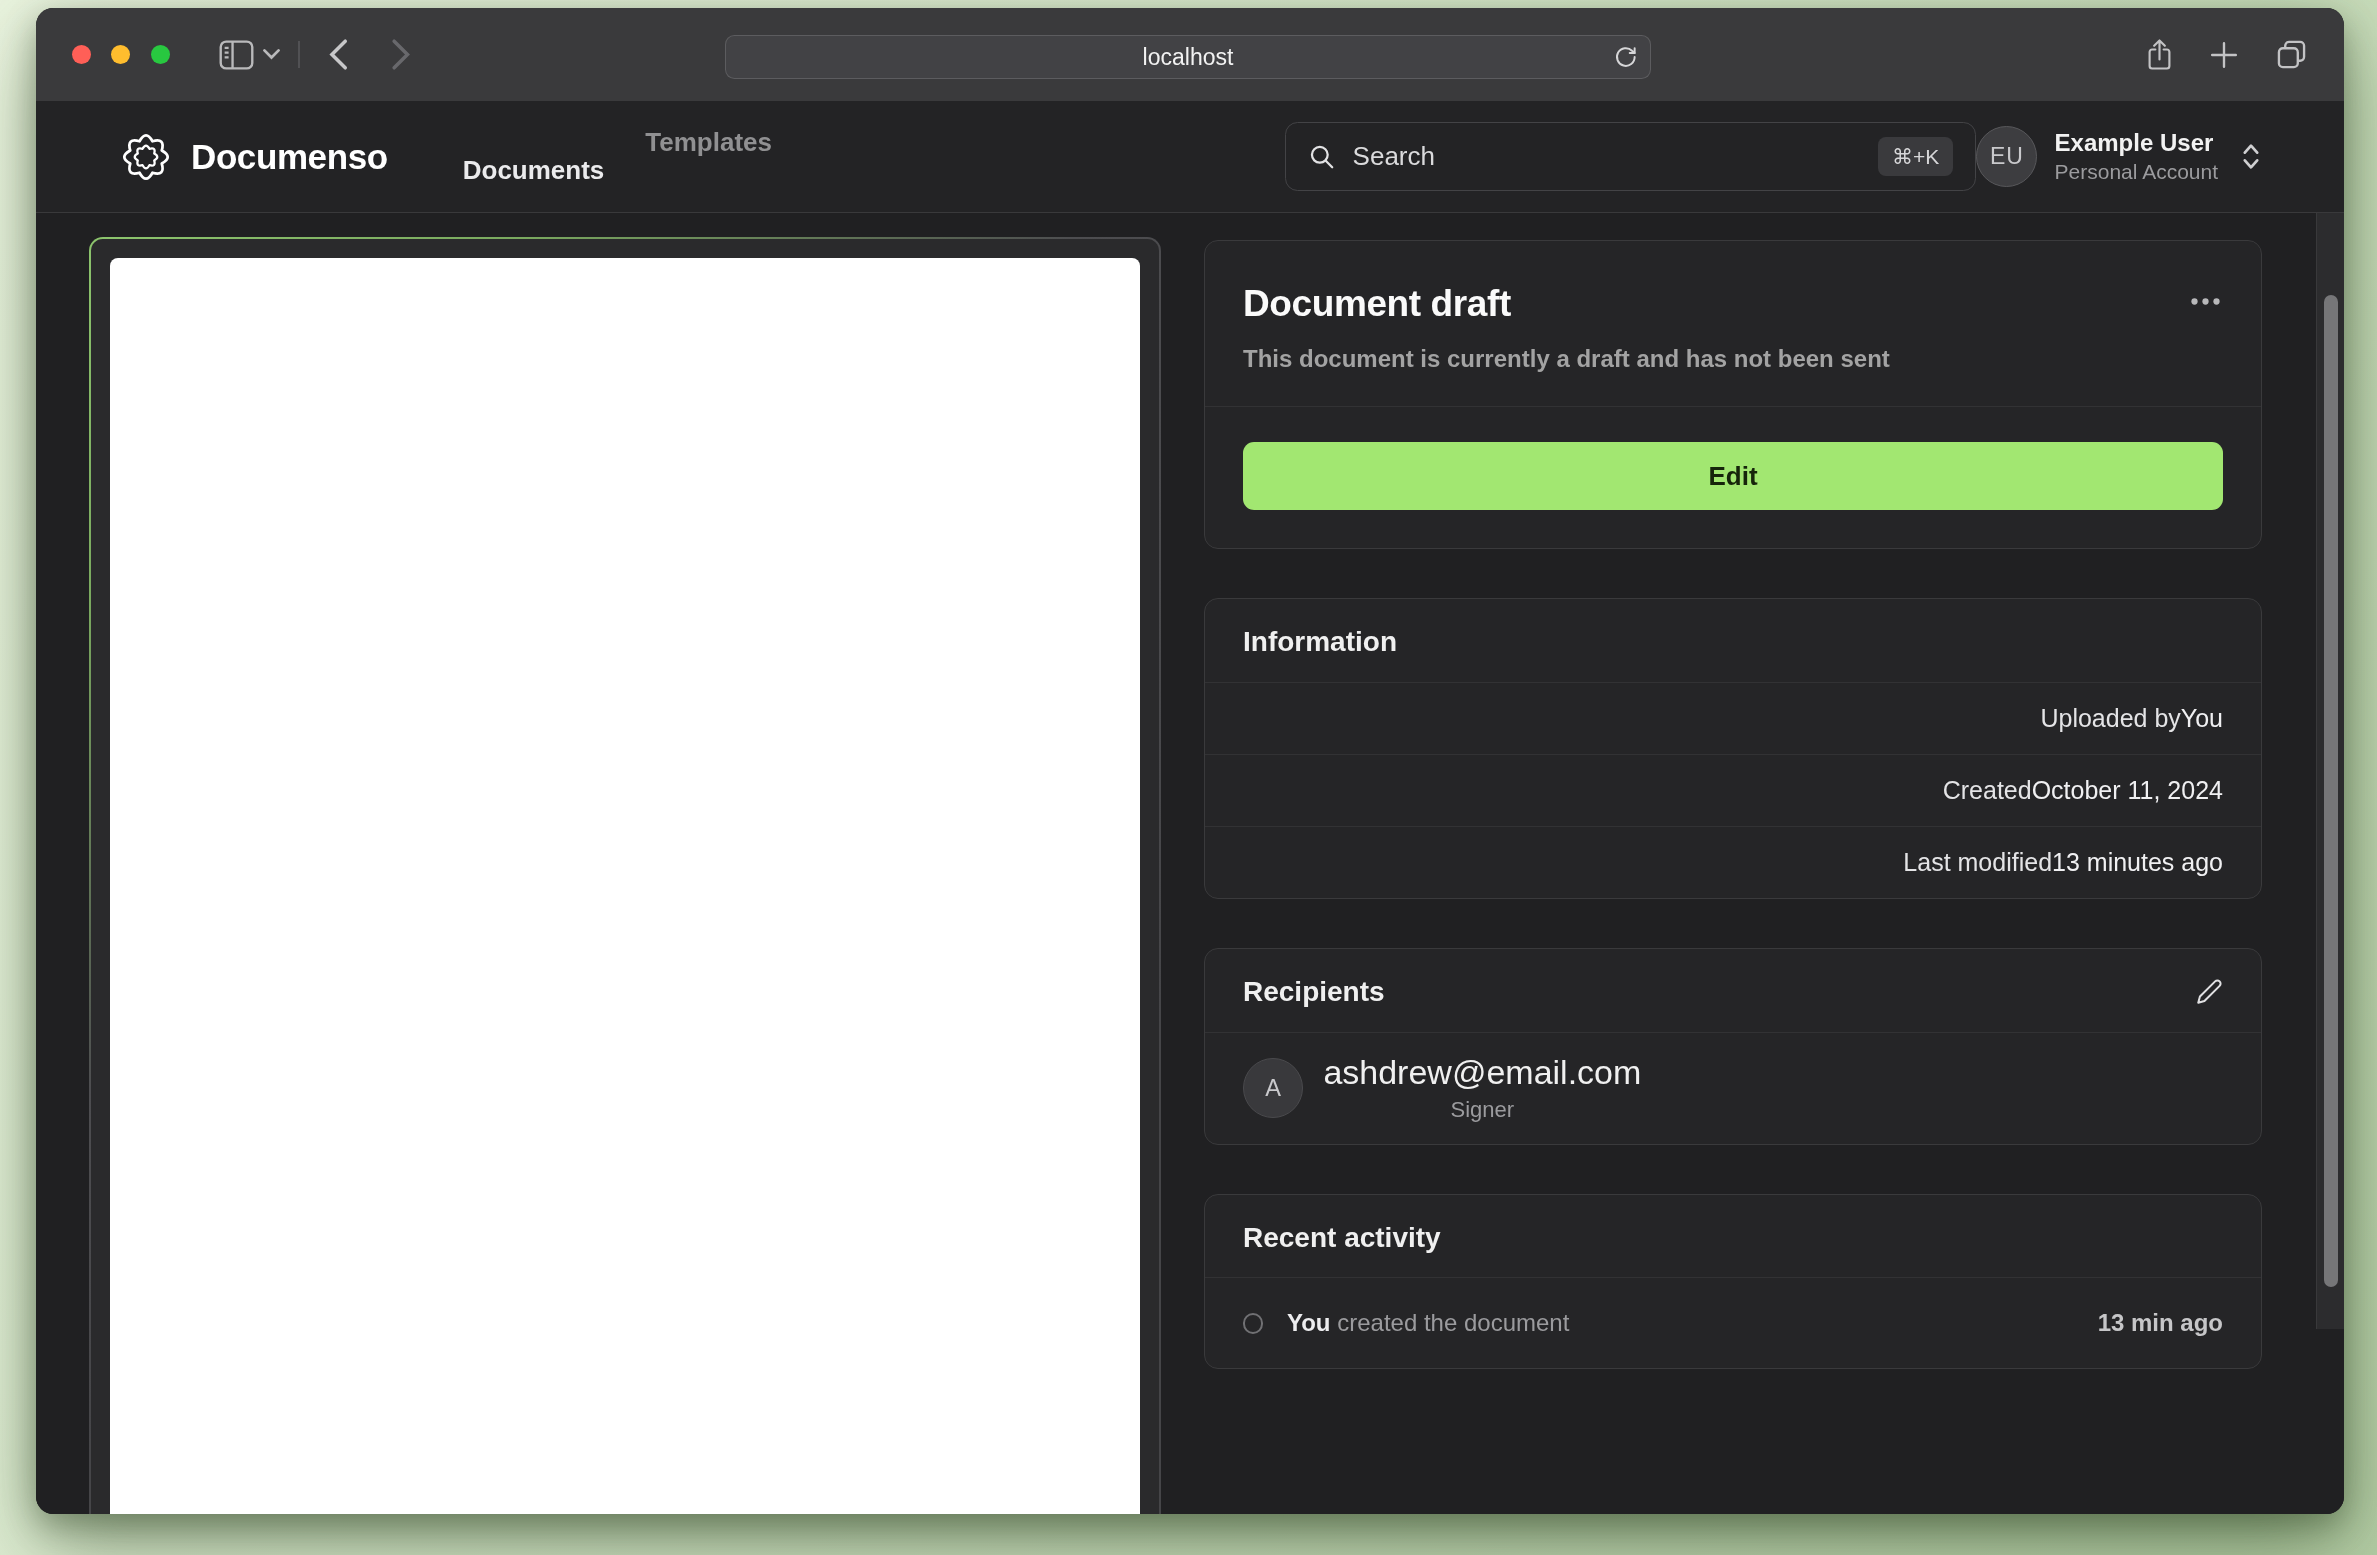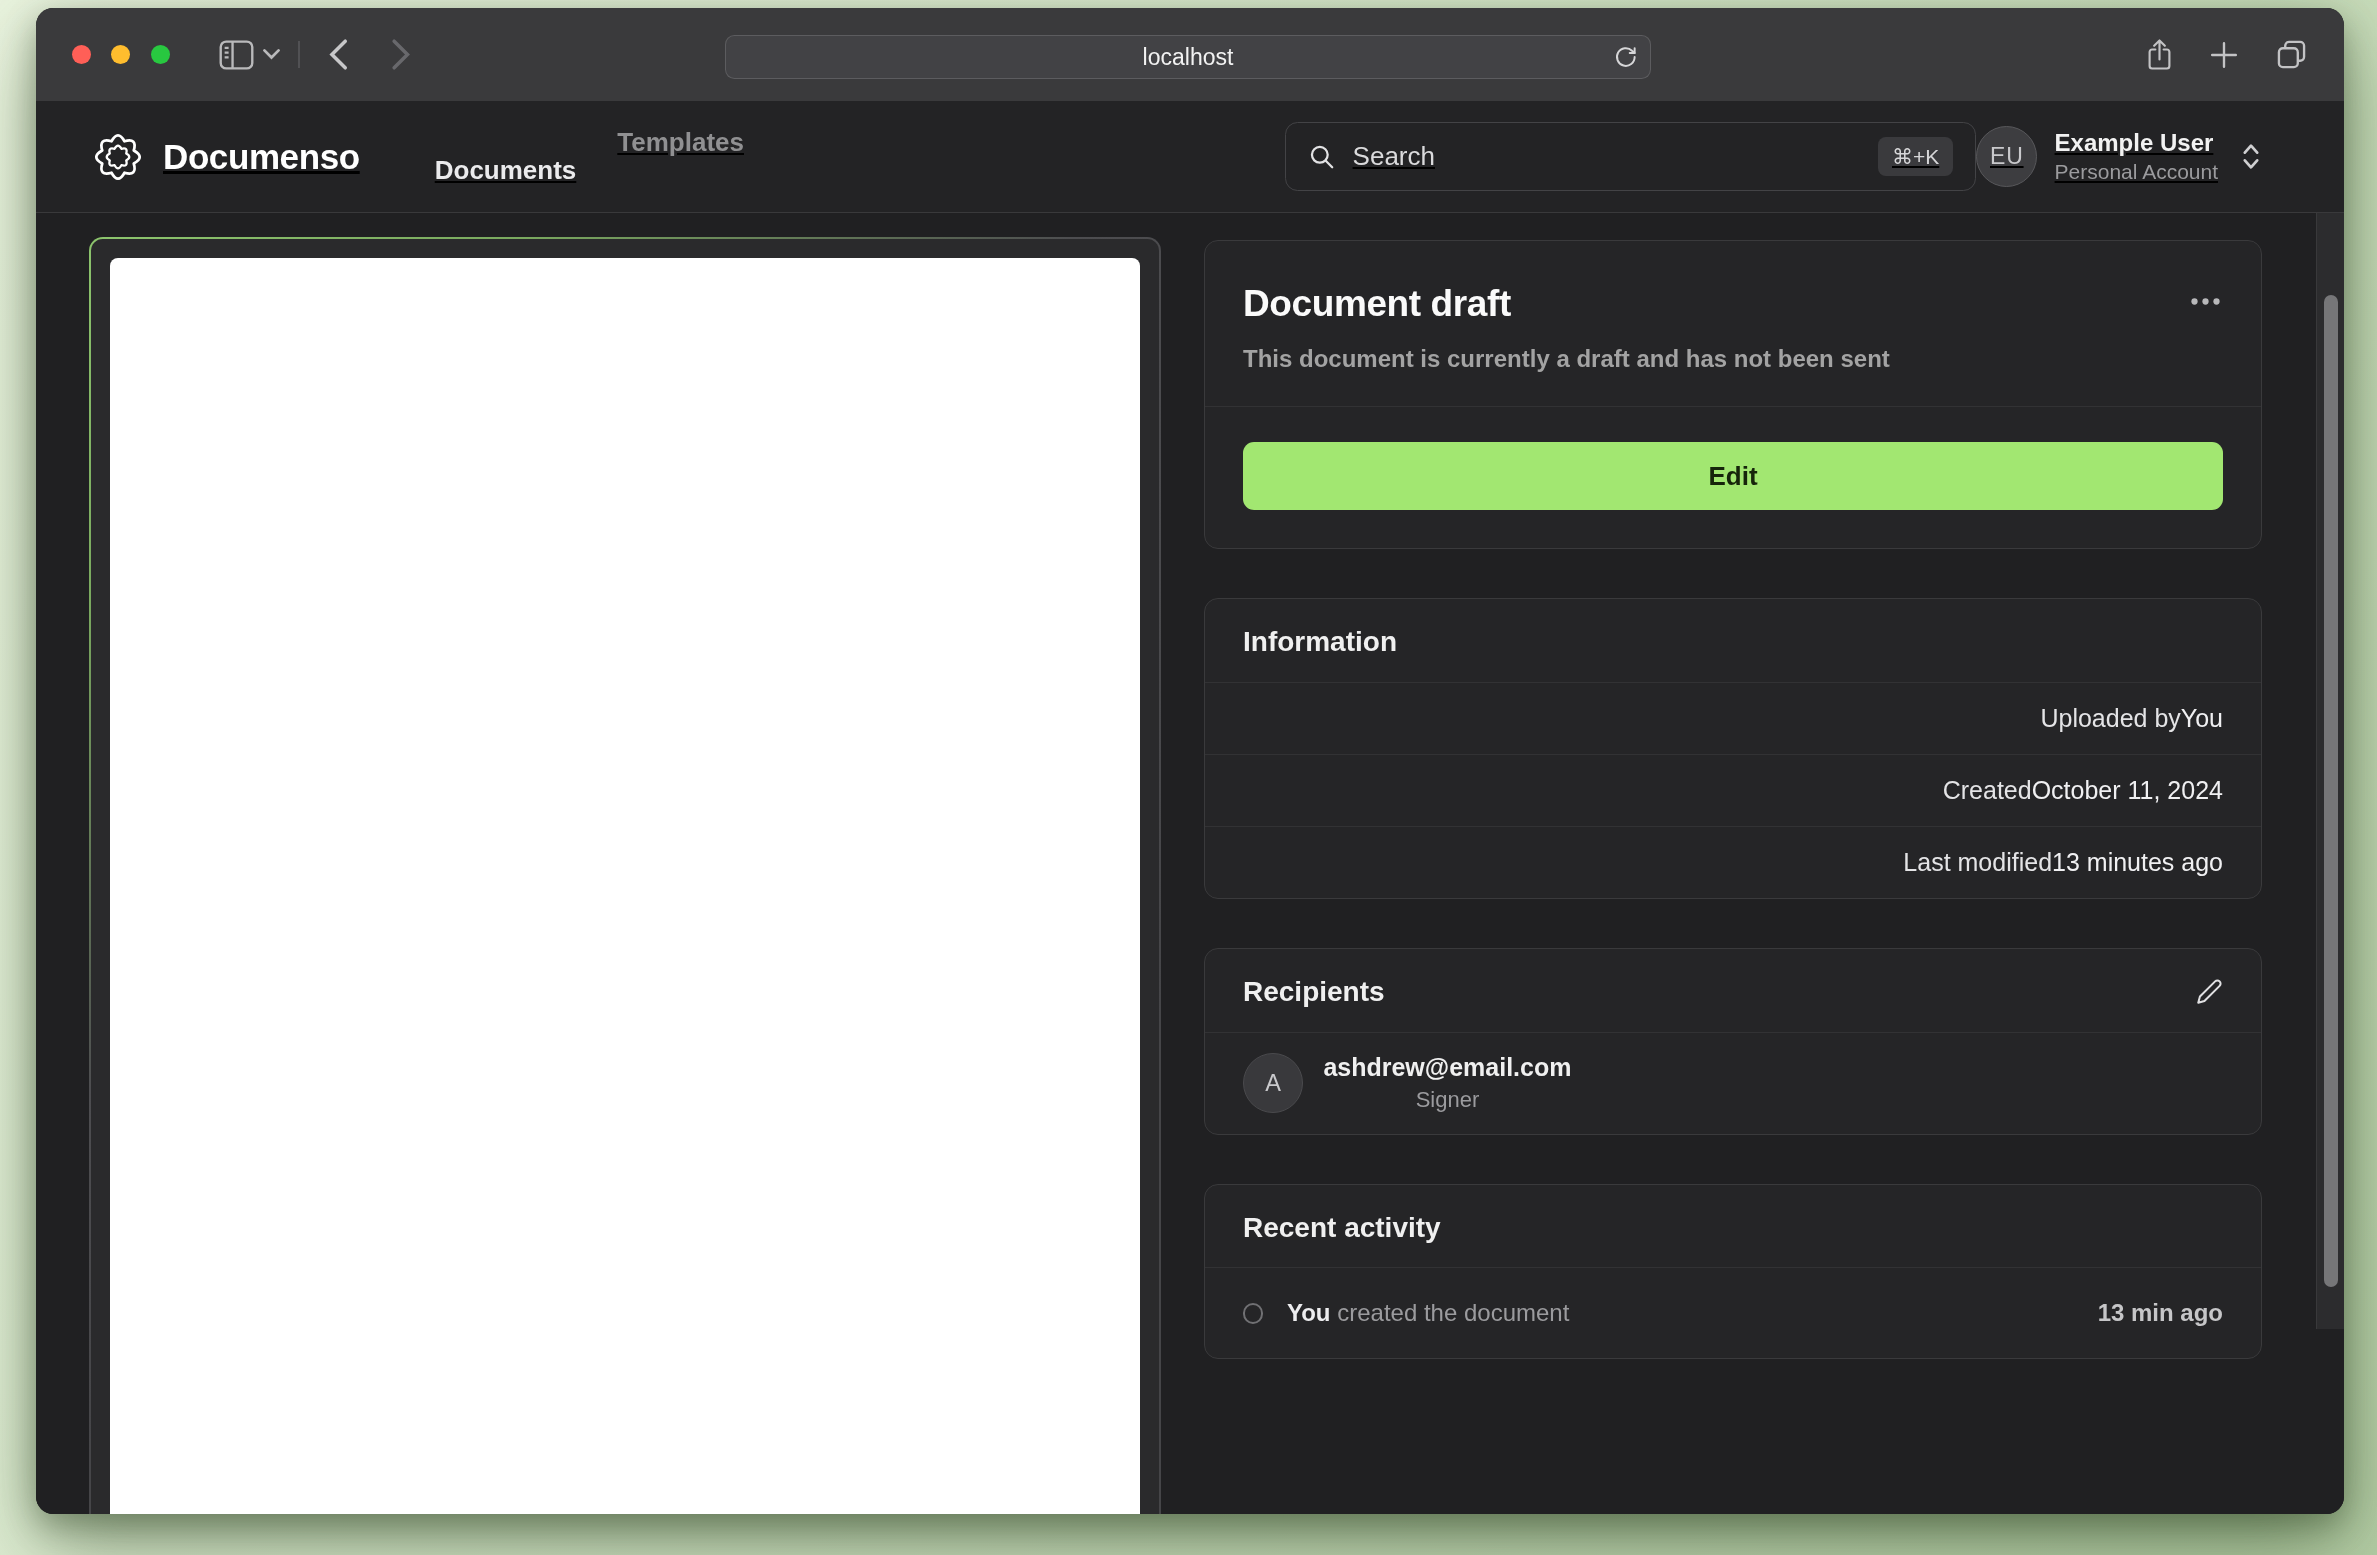--- a/index.html
+++ b/index.html
@@ -31,21 +31,21 @@
     background:#424245; border:0.8px solid rgba(255,255,255,.14); border-radius:9.4px;
     display:flex; align-items:center; justify-content:center;
   }
   .url-text{ font-size:23px; color:#f2f2f2; }
   .reload{ position:absolute; right:12.6px; top:50%; transform:translateY(-50%); color:#d6d6d8; background:none; border:none; display:flex; }
   .tb-right{ position:absolute; right:36px; top:0; height:93px; display:flex; align-items:center; gap:36px; color:#c3c3c5; }
   
   .app{ flex:1; display:flex; flex-direction:column; min-height:0; background:#202022; position:relative; }
   .app-header{
     height:112px; flex:0 0 112px; background:#232325; border-bottom:0.8px solid #39393b;
-    display:flex; align-items:center; padding:0 82px 0 56px;text-decoration:underline;
+    display:flex; align-items:center; padding:0 82px 0 84px;
   }
   .brand{ display:flex; align-items:center; gap:19px; color:#ffffff; text-decoration:none; cursor:pointer; }
   .brand-name{ font-size:35px; font-weight:700; letter-spacing:-0.4px; }
   .main-nav{ display:flex; gap:41px; margin-left:75px; }
   .nav-link{ font-size:26px; font-weight:600; text-decoration:none; cursor:pointer; }
   .nav-link.active{ color:#ebebed;margin-top:28px; }
   .nav-link.inactive{ color:#909092; }
   .search{
     margin-left:auto; width:691px; height:69px;
     border:1.6px solid #434346; border-radius:12.6px; display:flex; align-items:center;
@@ -94,21 +94,21 @@
   .kv-row{ display:flex; justify-content:flex-end; align-items:center; padding:21px 38px; font-size:25px; }
   .kv-label{ color:#e4e4e6; }
   .kv-value{ color:#f0f0f2; }
   
   .pencil-btn{ background:none; border:none; color:#e0e0e2; cursor:pointer; display:flex; }
   .recip-row{ display:flex; align-items:center; gap:20.4px; padding:20.4px 38px; }
   .recip-avatar{
     width:60px; height:60px; border-radius:50%; background:#39393c; border:1.6px solid #4a4a4d;
     display:flex; align-items:center; justify-content:center; font-size:23.6px; color:#c9c9cc;
   }
-  .recip-email{ font-size:25px; color:#f0f0f0;font-weight:bold; }
+  .recip-email{ font-size:34px; color:#f0f0f0; }
   .recip-role{ font-size:22px; color:#9b9b9e; margin-top:5.5px;text-align:center; }
   
   .act-row{ display:flex; align-items:center; gap:23.6px; padding:31px 38px; font-size:24px; }
   .act-dot{ width:20.4px; height:20.4px; border-radius:50%; border:2.4px solid #707073; flex:0 0 auto; }
   .act-text{ flex:1; color:#9b9b9e; }
   .act-actor{ font-weight:700; color:#ededef; }
   .act-time{ color:#c6c6c8;font-weight:bold; }
   
   .scroll-track{ position:absolute; right:0; top:0; width:28px; height:1116px; background:#2c2c2e; border-left:0.8px solid #39393b; }
   .scroll-thumb{ position:absolute; right:6.3px; top:82px; width:14px; height:992px; border-radius:7.9px; background:#767678; cursor:grab; }

